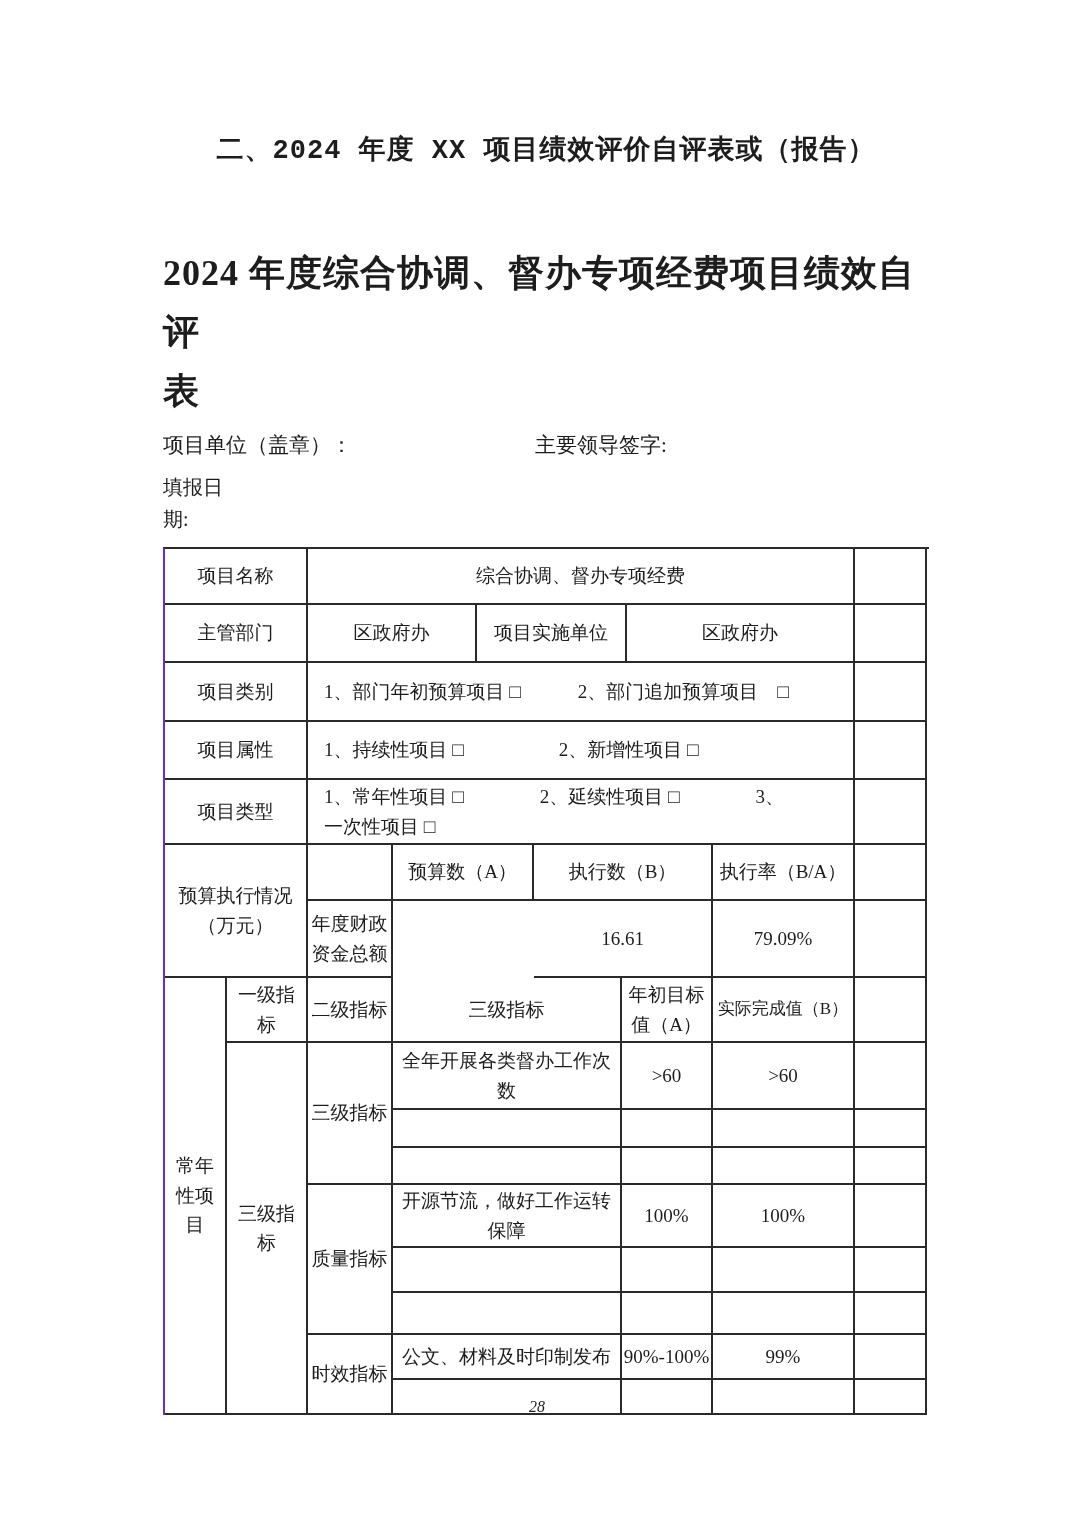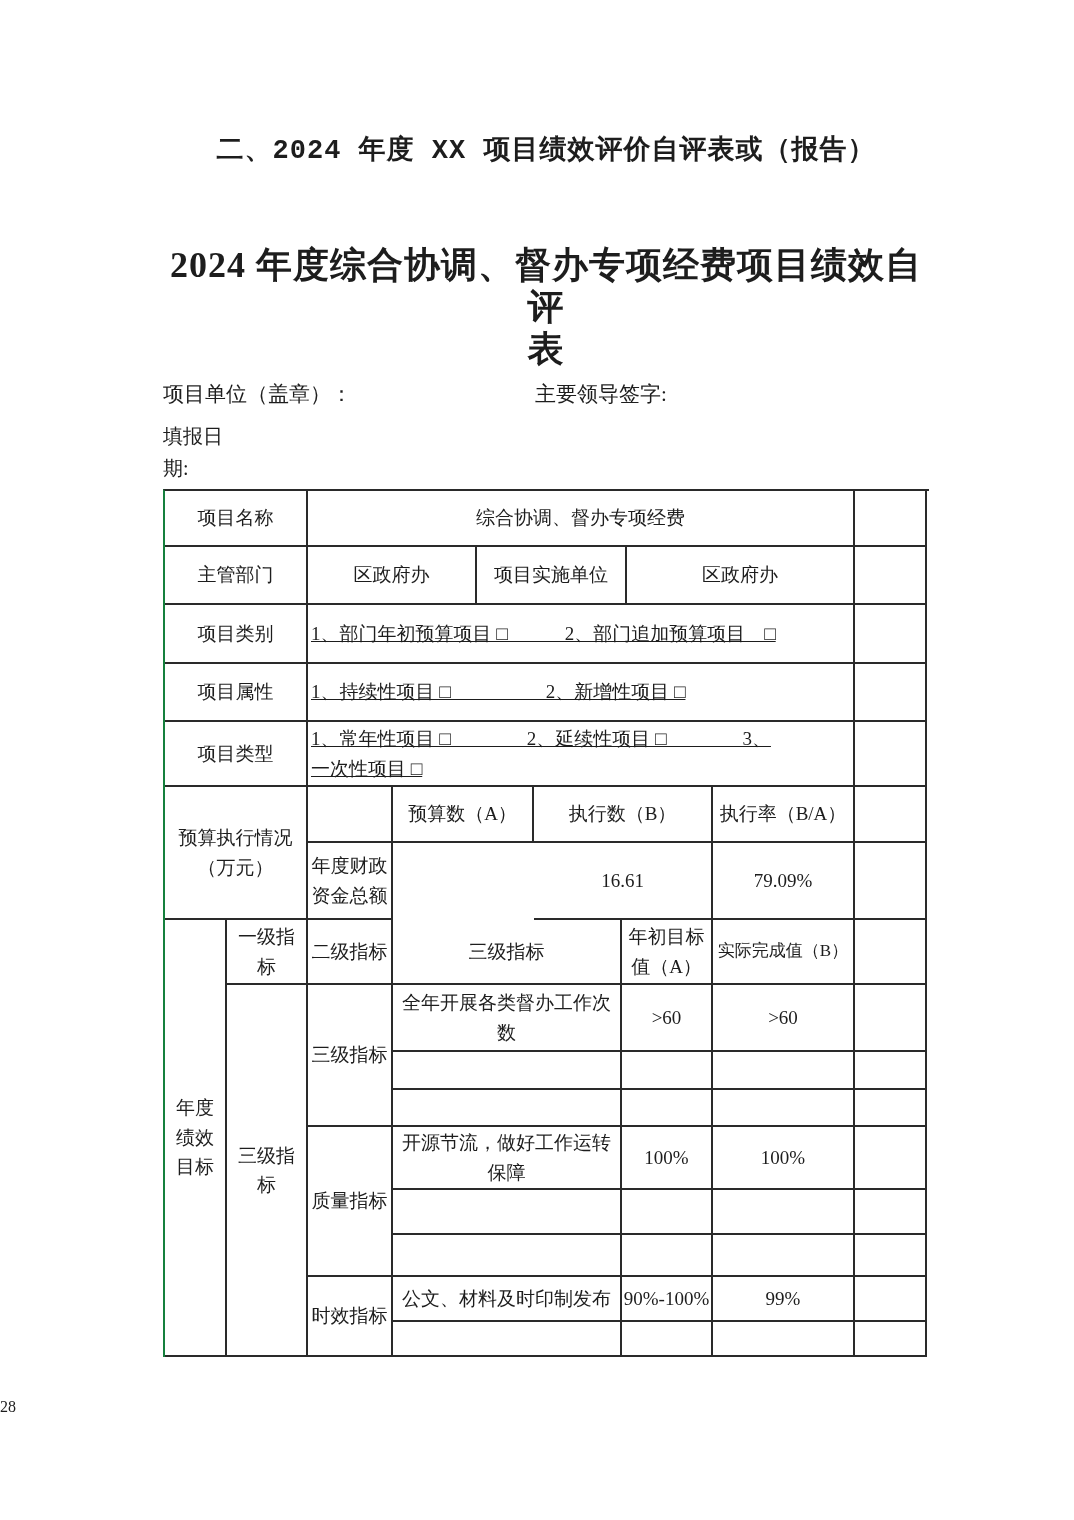--- a/index.html
+++ b/index.html
@@ -8,43 +8,43 @@
     font-family:"Liberation Serif","DejaVu Serif",serif; color:#1d1d1d;
     overflow:hidden;
   }
   .content { position:absolute; left:163px; top:0; width:766px; }
   .h1 {
     margin-top:130px; text-align:center; font-weight:bold;
     font-family:Liberation Mono, monospace;
     font-size:27px; line-height:42px; letter-spacing:1px;
   }
   .title {
-    margin-top:72px; text-align:center; font-weight:bold;
-    font-size:36px; line-height:42px; letter-spacing:1px;
+    margin-top:72px; font-weight:bold;
+    font-size:36px; line-height:59px; letter-spacing:1px;
     white-space:pre-line;
   }
   .meta { position:relative; margin-top:8px; height:32px; line-height:32px; font-size:21px; }
   .meta .leader { position:absolute; left:372px; top:0; }
   .date { margin-top:10px; font-size:20px; line-height:32px; white-space:pre-line; }
   .tbl {
-    margin-top:5px; display:grid;
+    margin-top:12px; display:grid;
     grid-template-columns:62px 81px 85px 84px 57px 88px 5px 86px 142px 72px;
     grid-template-rows:56px 58px 59px 58px 65px 56px 77px 65px 67px 38px 37px 63px 45px 42px 45px 35px;
-    border-top:2px solid #2a2a2a; border-left:2px solid #15803d;
+    border-top:2px solid #2a2a2a; border-left:2px solid #6d28d9;
   }
   .c {
     border-right:2px solid #2a2a2a; border-bottom:2px solid #2a2a2a;
     display:flex; align-items:center; justify-content:center;
     text-align:center; font-size:19px; line-height:1.55;
     padding:2px 3px; overflow:hidden; box-sizing:border-box;
   }
-  .al { justify-content:flex-start; text-align:left; padding-left:3px;text-decoration:underline; }
+  .al { justify-content:flex-start; text-align:left; padding-left:16px; }
   .pre { white-space:pre-line; }
   .sm { font-size:17px; padding:2px 1px; }
-  .pgnum { position:absolute; left:0; width:100%; top:1398px; font-size:16px; }
+  .pgnum { position:absolute; left:0; width:100%; top:1398px; text-align:center; font-size:16px;font-style:italic; }
 </style>
 </head>
 <body>
 
 <div class="content">
 
   <div class="h1">二、2024 年度 XX 项目绩效评价自评表或（报告）</div>
 
   <div class="title pre">2024 年度综合协调、督办专项经费项目绩效自评
 表</div>
@@ -88,21 +88,21 @@
     <div class="c" style="grid-area:6/4/7/6">预算数（A）</div>
     <div class="c" style="grid-area:6/6/7/9">执行数（B）</div>
     <div class="c" style="grid-area:6/9/7/10">执行率（B/A）</div>
     <div class="c" style="grid-area:6/10/7/11"></div>
 
     <div class="c" style="grid-area:7/3/8/4">年度财政资金总额</div>
     <div class="c" style="grid-area:7/6/8/9">16.61</div>
     <div class="c" style="grid-area:7/9/8/10">79.09%</div>
     <div class="c" style="grid-area:7/10/8/11"></div>
 
-    <div class="c" style="grid-area:8/1/17/2">年度绩效目标</div>
+    <div class="c" style="grid-area:8/1/17/2">常年性项目</div>
     <div class="c" style="grid-area:8/2/9/3">一级指标</div>
     <div class="c" style="grid-area:8/3/9/4">二级指标</div>
     <div class="c" style="grid-area:8/4/9/7">三级指标</div>
     <div class="c" style="grid-area:8/7/9/9">年初目标值（A）</div>
     <div class="c sm" style="grid-area:8/9/9/10">实际完成值（B）</div>
     <div class="c" style="grid-area:8/10/9/11"></div>
 
     <div class="c" style="grid-area:9/2/17/3">三级指标</div>
 
     <div class="c" style="grid-area:9/3/12/4">三级指标</div>

